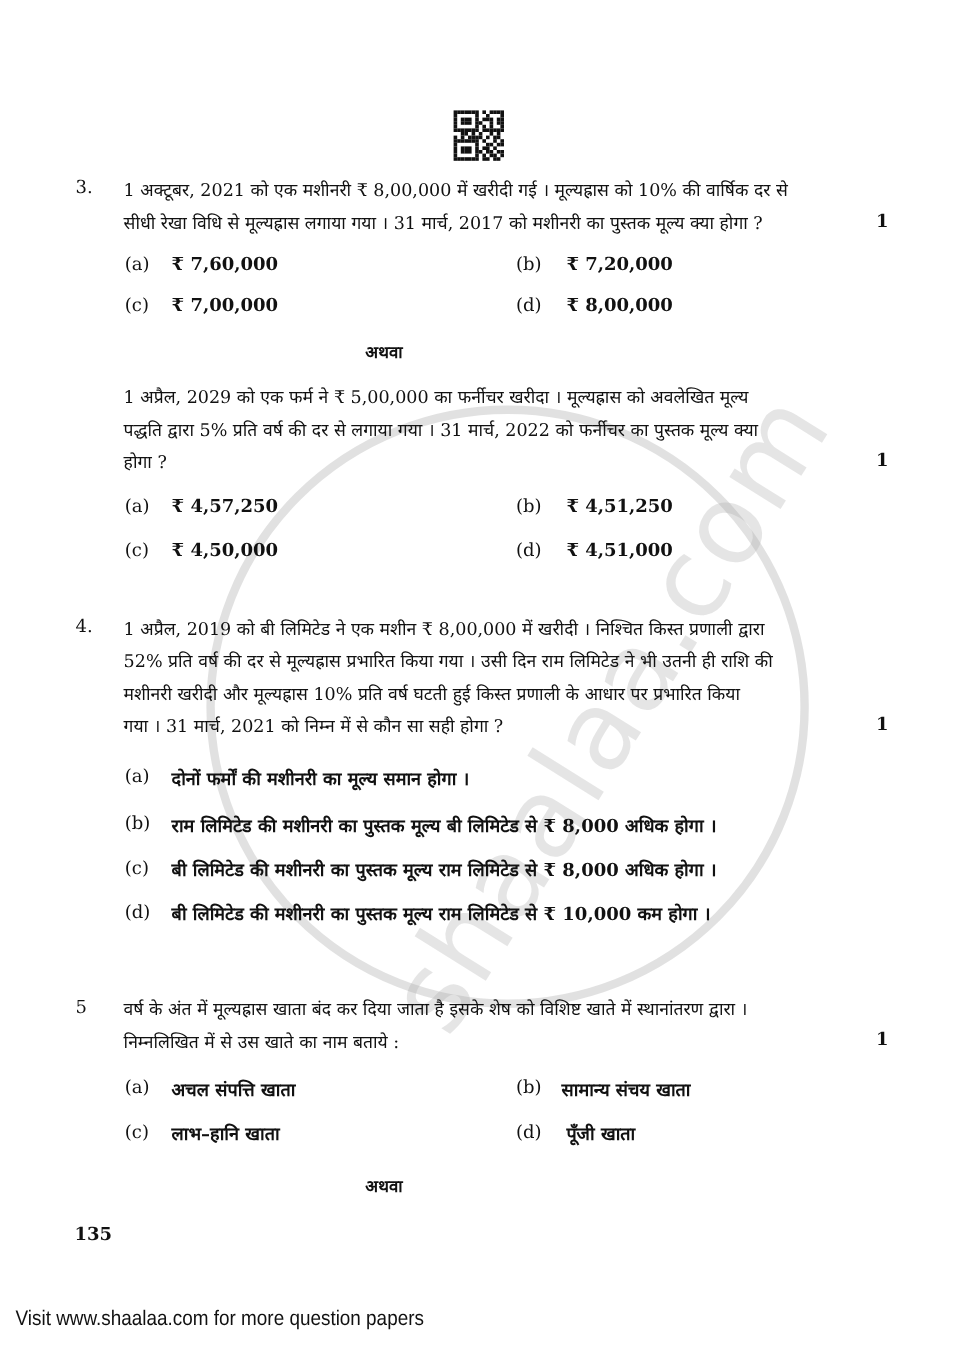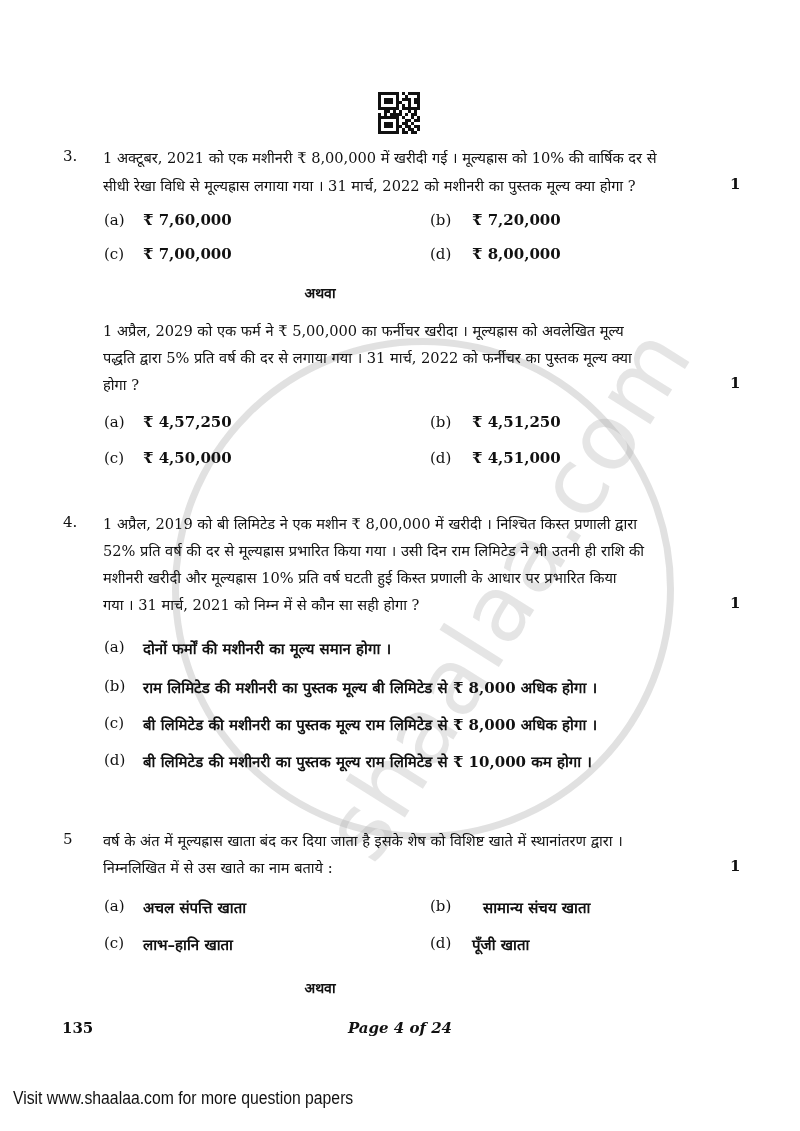--- a/index.html
+++ b/index.html
@@ -297,21 +297,21 @@
       <span class="b"></span>
       <span></span>
       <span class="b"></span>
       <span class="b"></span>
       <span></span>
     </div>
 
   <div>
     <span class="qnum" style="top:147px">3.</span>
     <span class="text-line" style="top:147px">1 अक्टूबर, 2021 को एक मशीनरी ₹ 8,00,000 में खरीदी गई । मूल्यह्रास को 10% की वार्षिक दर से</span>
-    <span class="text-line" style="top:175px">सीधी रेखा विधि से मूल्यह्रास लगाया गया । 31 मार्च, 2022 को मशीनरी का पुस्तक मूल्य क्या होगा ?</span>
+    <span class="text-line" style="top:175px">सीधी रेखा विधि से मूल्यह्रास लगाया गया । 31 मार्च, 2017 को मशीनरी का पुस्तक मूल्य क्या होगा ?</span>
     <span class="marks" style="top:175px">1</span>
 
     <span class="opt-label" style="left:104px;top:211px">(a)</span>
     <span class="opt-value" style="left:143px;top:211px">₹ 7,60,000</span>
     <span class="opt-label" style="left:430px;top:211px">(b)</span>
     <span class="opt-value" style="left:472px;top:211px">₹ 7,20,000</span>
     <span class="opt-label" style="left:104px;top:245px">(c)</span>
     <span class="opt-value" style="left:143px;top:245px">₹ 7,00,000</span>
     <span class="opt-label" style="left:430px;top:245px">(d)</span>
     <span class="opt-value" style="left:472px;top:245px">₹ 8,00,000</span>
@@ -353,26 +353,25 @@
 
   <div>
     <span class="qnum" style="top:830px">5</span>
     <span class="text-line" style="top:830px">वर्ष के अंत में मूल्यह्रास खाता बंद कर दिया जाता है इसके शेष को विशिष्ट खाते में स्थानांतरण द्वारा ।</span>
     <span class="text-line" style="top:857px">निम्नलिखित में से उस खाते का नाम बताये :</span>
     <span class="marks" style="top:857px">1</span>
 
     <span class="opt-label" style="left:104px;top:897px">(a)</span>
     <span class="opt-value" style="left:143px;top:897px">अचल संपत्ति खाता</span>
     <span class="opt-label" style="left:430px;top:897px">(b)</span>
-    <span class="opt-value" style="left:483px;top:897px">सामान्य संचय खाता</span>
+    <span class="opt-value" style="left:468px;top:897px">सामान्य संचय खाता</span>
     <span class="opt-label" style="left:104px;top:934px">(c)</span>
     <span class="opt-value" style="left:143px;top:934px">लाभ–हानि खाता</span>
     <span class="opt-label" style="left:430px;top:934px">(d)</span>
     <span class="opt-value" style="left:472px;top:934px">पूँजी खाता</span>
 
     <div class="athva" style="top:978px">अथवा</div>
   </div>
 
   <span class="footer-code">135</span>
-  <div class="footer-page">Page 4 of 24</div>
 
   <div class="visit">Visit www.shaalaa.com for more question papers</div>
 </div>
 
 </body></html>

